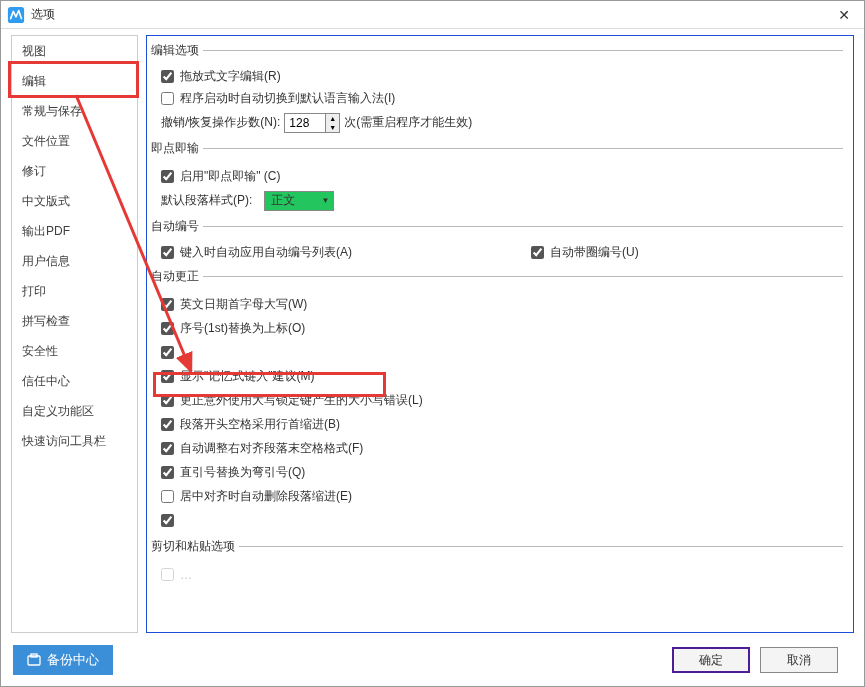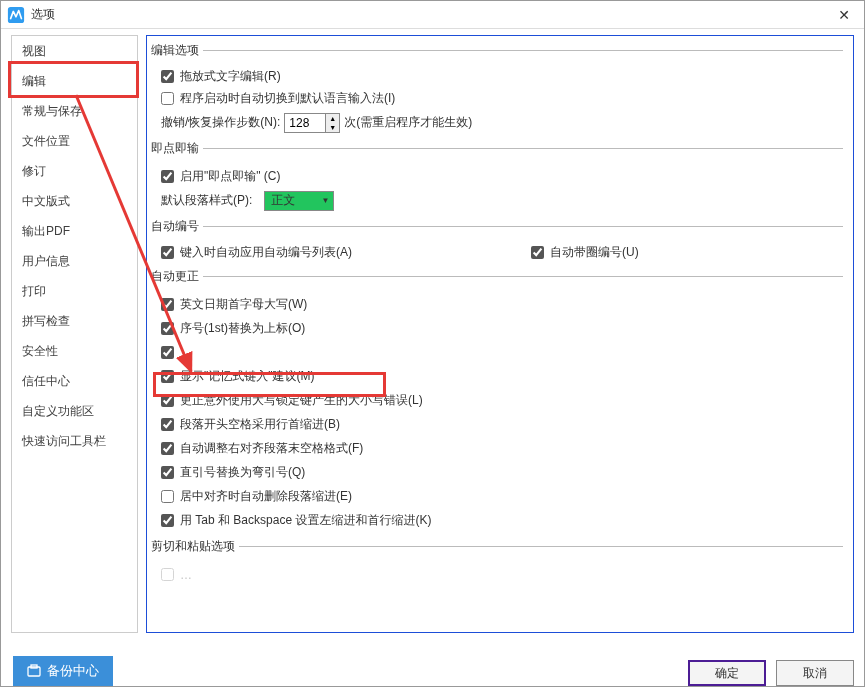--- a/index.html
+++ b/index.html
@@ -134,24 +134,24 @@
     background: #22c55e;
     cursor: pointer;
     font-family: Liberation Serif, serif;
   }
   .select .caret {
     font-size: 8px;
     margin-left: 10px;
   }
   .footer {
     position: absolute;
-    left: 0; right: 0; bottom: 0;
+    left: 0; right: 16px; bottom: 0;
     height: 52px;
     display: flex;
-    align-items: flex-end;
+    align-items: center;
   }
   .backup-btn {
     background: #3b8fd9;
     color: #fff;
     height: 30px;
     padding: 0 14px;
     display: flex;
     align-items: center;
     margin-left: 12px;
     cursor: pointer;
@@ -318,21 +318,20 @@
       <div class="row">
           <input type="checkbox" checked="" style="">
           <label>直引号替换为弯引号(Q)</label>
         </div>
       <div class="row">
           <input type="checkbox" style="">
           <label>居中对齐时自动删除段落缩进(E)</label>
         </div>
       <div class="row">
           <input type="checkbox" checked="" style="">
-          <label>用 Tab 和 Backspace 设置左缩进和首行缩进(K)</label>
         </div>
     </fieldset>
 
     <fieldset>
       <legend>剪切和粘贴选项</legend>
       <div class="row" style="opacity:0.3;">
           <input type="checkbox" style="">
           <label>…</label>
         </div>
     </fieldset>

